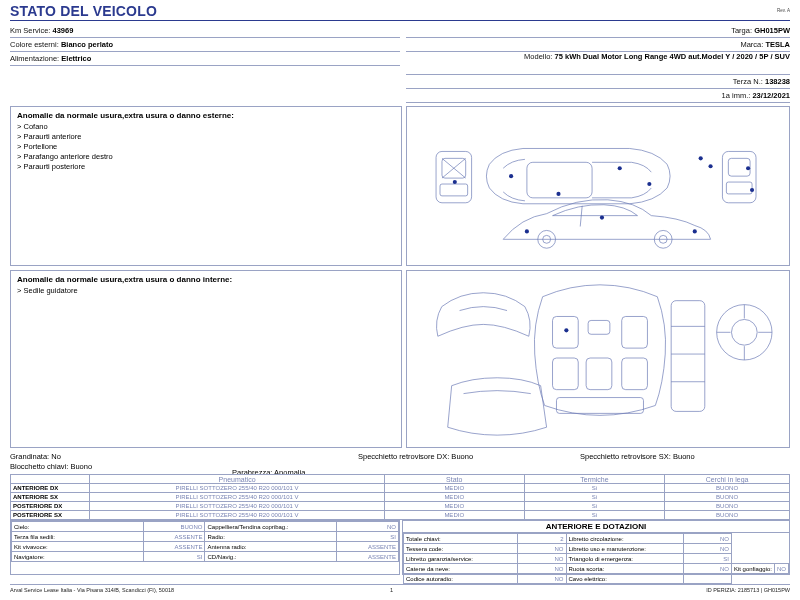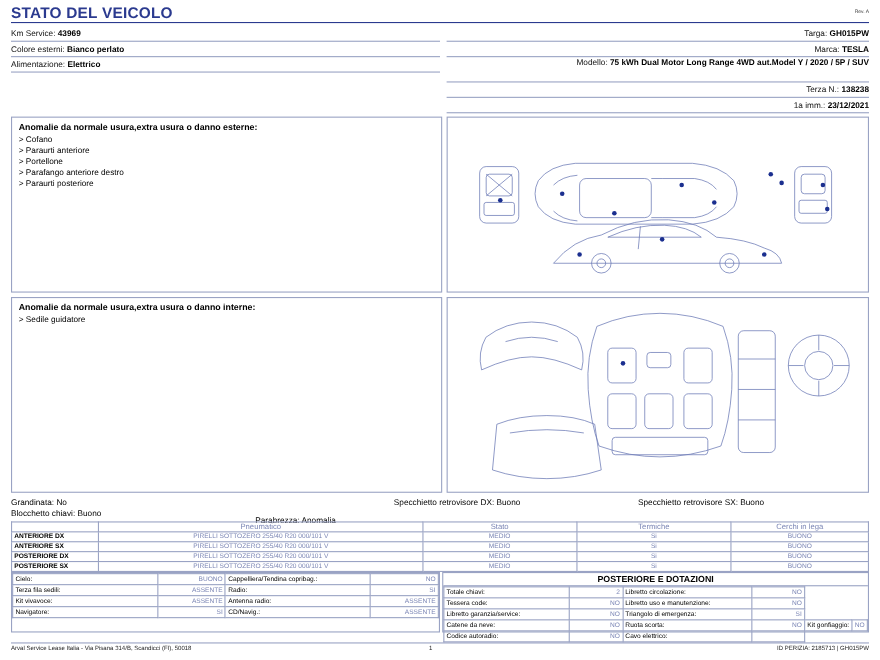--- a/index.html
+++ b/index.html
@@ -447,21 +447,21 @@
         <td class="k">Navigatore:</td>
         <td class="v">SI</td>
         <td class="k2">CD/Navig.:</td>
         <td class="v2">ASSENTE</td>
       </tr>
     </tbody>
       </table>
   </div>
 
   <div class="panel panel-right">
-    <div class="panel-head">POSTERIORE E DOTAZIONI</div>
+    <div class="panel-head">ANTERIORE E DOTAZIONI</div>
     <table class="kvtable">
       <tbody>
           <tr>
         <td class="k">Totale chiavi:</td>
         <td class="v">2</td>
         <td class="k2">Libretto circolazione:</td>
         <td class="v2">NO</td>
       </tr>
       <tr>
         <td class="k">Tessera code:</td>

